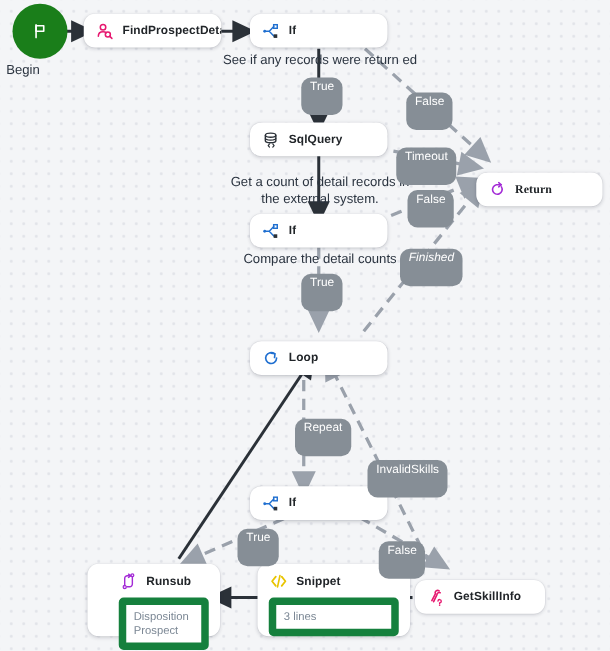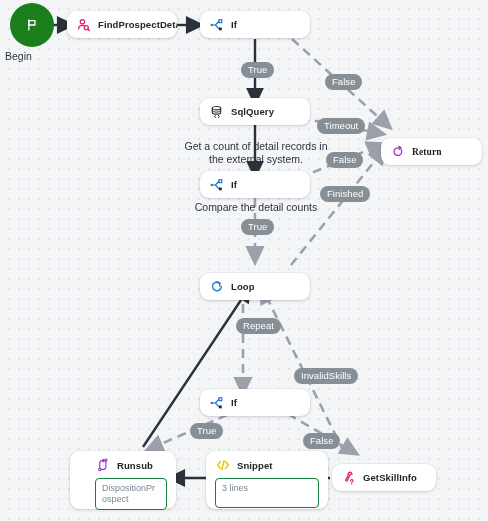--- a/index.html
+++ b/index.html
@@ -51,21 +51,21 @@
     white-space: nowrap;
     overflow: hidden;
   }
   .ico {
     width: 14px; height: 14px;
     flex: 0 0 14px;
     display: block;
   }
   .field {
     margin: 1px 9px 8px 9px;
-    border: 1px solid #15803d;
+    border: 6px solid #15803d;
     border-radius: 4px;
     background: #fff;
     min-height: 30px;
     padding: 4px 6px;
     font-size: 9px;
     line-height: 11px;
     color: #7b8794;
     word-break: break-all;
     box-sizing: border-box;
   }
@@ -92,21 +92,21 @@
     white-space: nowrap;
   }
 
   
   .pill {
     position: absolute;
     background: #868e96;
     color: #ffffff;
     font-size: 9.5px;
     line-height: 16px;
-    height: 16px;
+    height: 30px;
     padding: 0 7px;
     border-radius: 8px;
     white-space: nowrap;
     z-index: 7;
     letter-spacing: .05px;
   }
 
   
   .caption {
     position: absolute;
@@ -287,38 +287,39 @@
       <svg class="ico" viewBox="0 0 16 16">
         <path d="M10.6 2.0 A2.2 2.2 0 0 0 7.2 4.6 L4.0 10.8" fill="none" stroke="#e6186f" stroke-width="1.5" stroke-linecap="round"></path>
         <path d="M11.6 3.6 A2.2 2.2 0 0 0 8.6 5.6 L5.6 11.8" fill="none" stroke="#e6186f" stroke-width="1.5" stroke-linecap="round"></path>
         <path d="M9.6 11.2 A1.5 1.5 0 1 1 11.1 12.9 V13.4" fill="none" stroke="#e6186f" stroke-width="1.3" stroke-linecap="round"></path>
         <circle cx="11.1" cy="15.0" r=".75" fill="#e6186f"></circle>
       </svg>
       <span class="title">GetSkillInfo</span>
     </div>
   </div>
 
+  <div class="caption" style="left:176px; top:42px; width:160px;">See if any records were return ed</div>
 
   <div class="caption" style="left:180px; top:140px; width:152px;">Get a count of detail records in the external system.</div>
 
   <div class="caption" style="left:178px; top:201px; width:156px;">Compare the detail counts</div>
 
   <div class="pill" style="left:241px; top:62px;">True</div>
 
   <div class="pill" style="left:325px; top:74px;">False</div>
 
   <div class="pill" style="left:317px; top:118px;">Timeout</div>
 
   <div class="pill" style="left:326px; top:152px;">False</div>
 
-  <div class="pill" style="left:320px; top:186px;">Finished</div>
+  <div class="pill" style="left:320px; top:199px;font-style:italic;">Finished</div>
 
   <div class="pill" style="left:241px; top:219px;">True</div>
 
-  <div class="pill" style="left:236px; top:318px;">Repeat</div>
+  <div class="pill" style="left:236px; top:335px;">Repeat</div>
 
   <div class="pill" style="left:294px; top:368px;">InvalidSkills</div>
 
   <div class="pill" style="left:190px; top:423px;">True</div>
 
   <div class="pill" style="left:303px; top:433px;">False</div>
 
 </div>
 
 </body></html>

